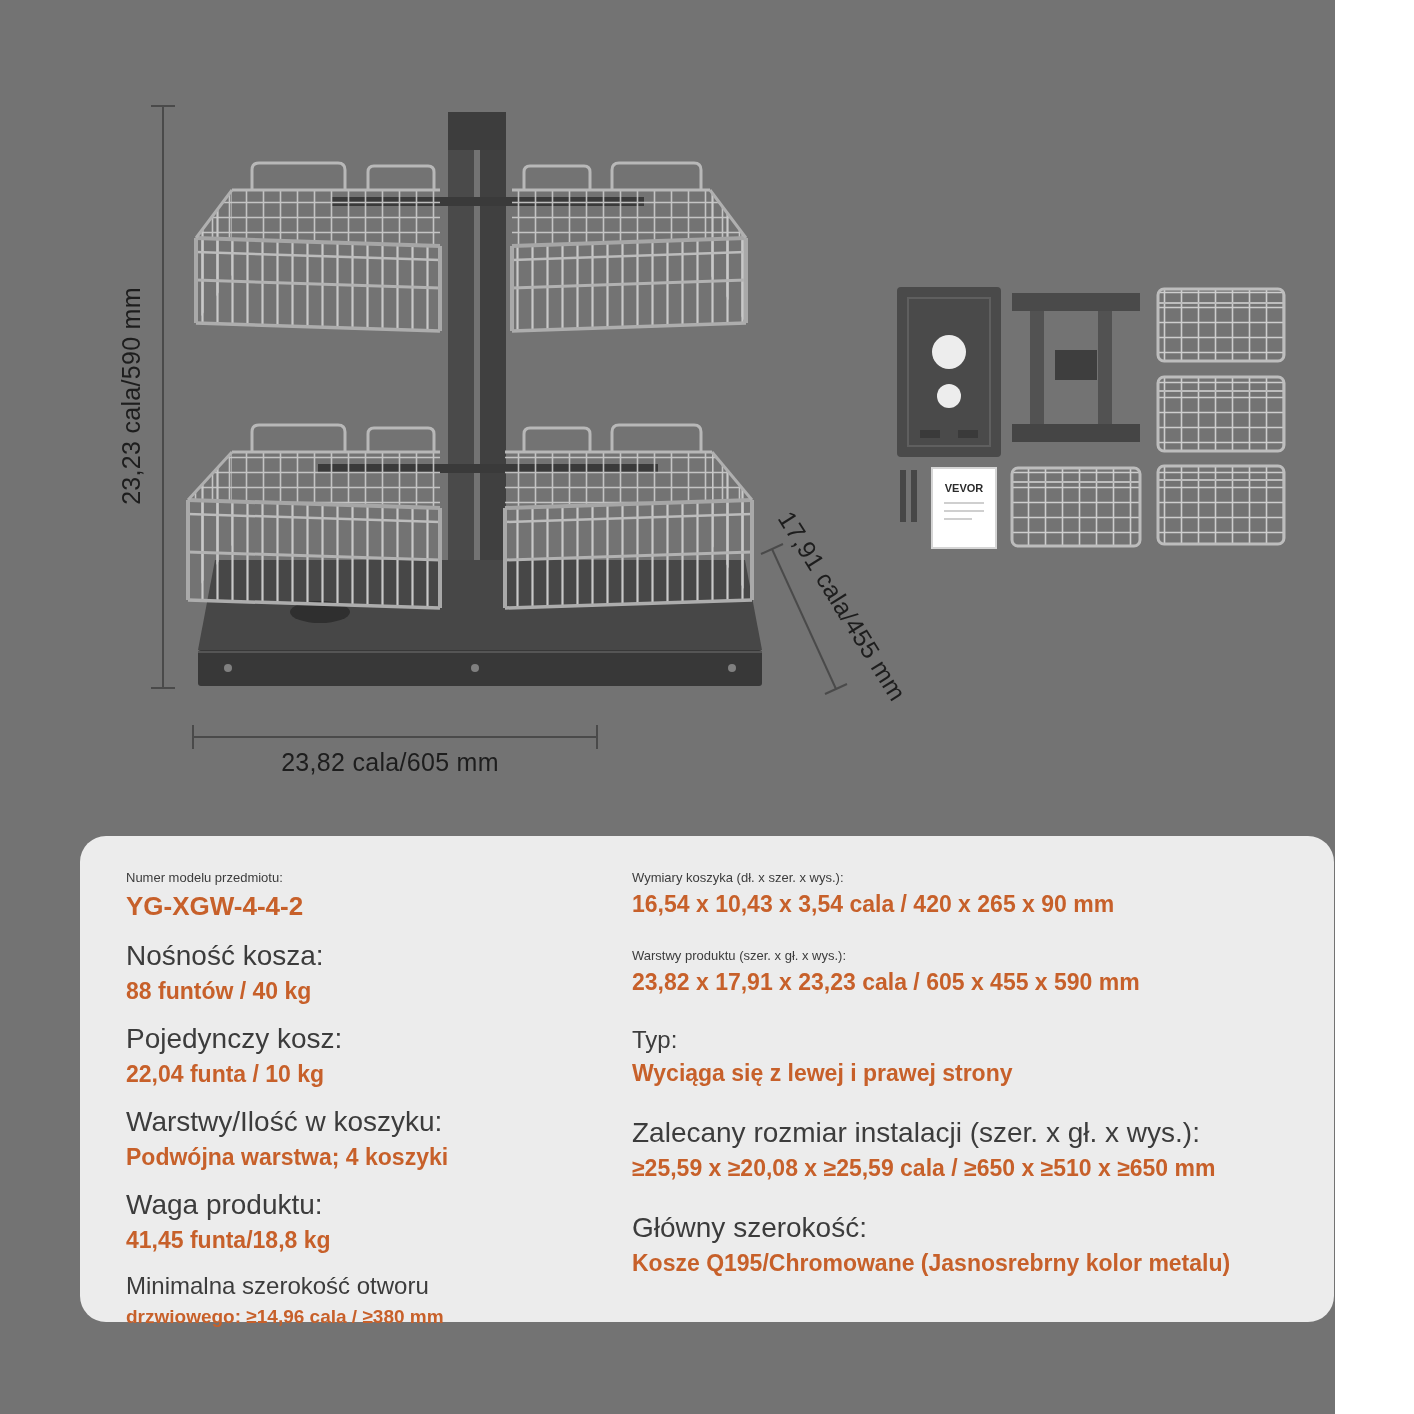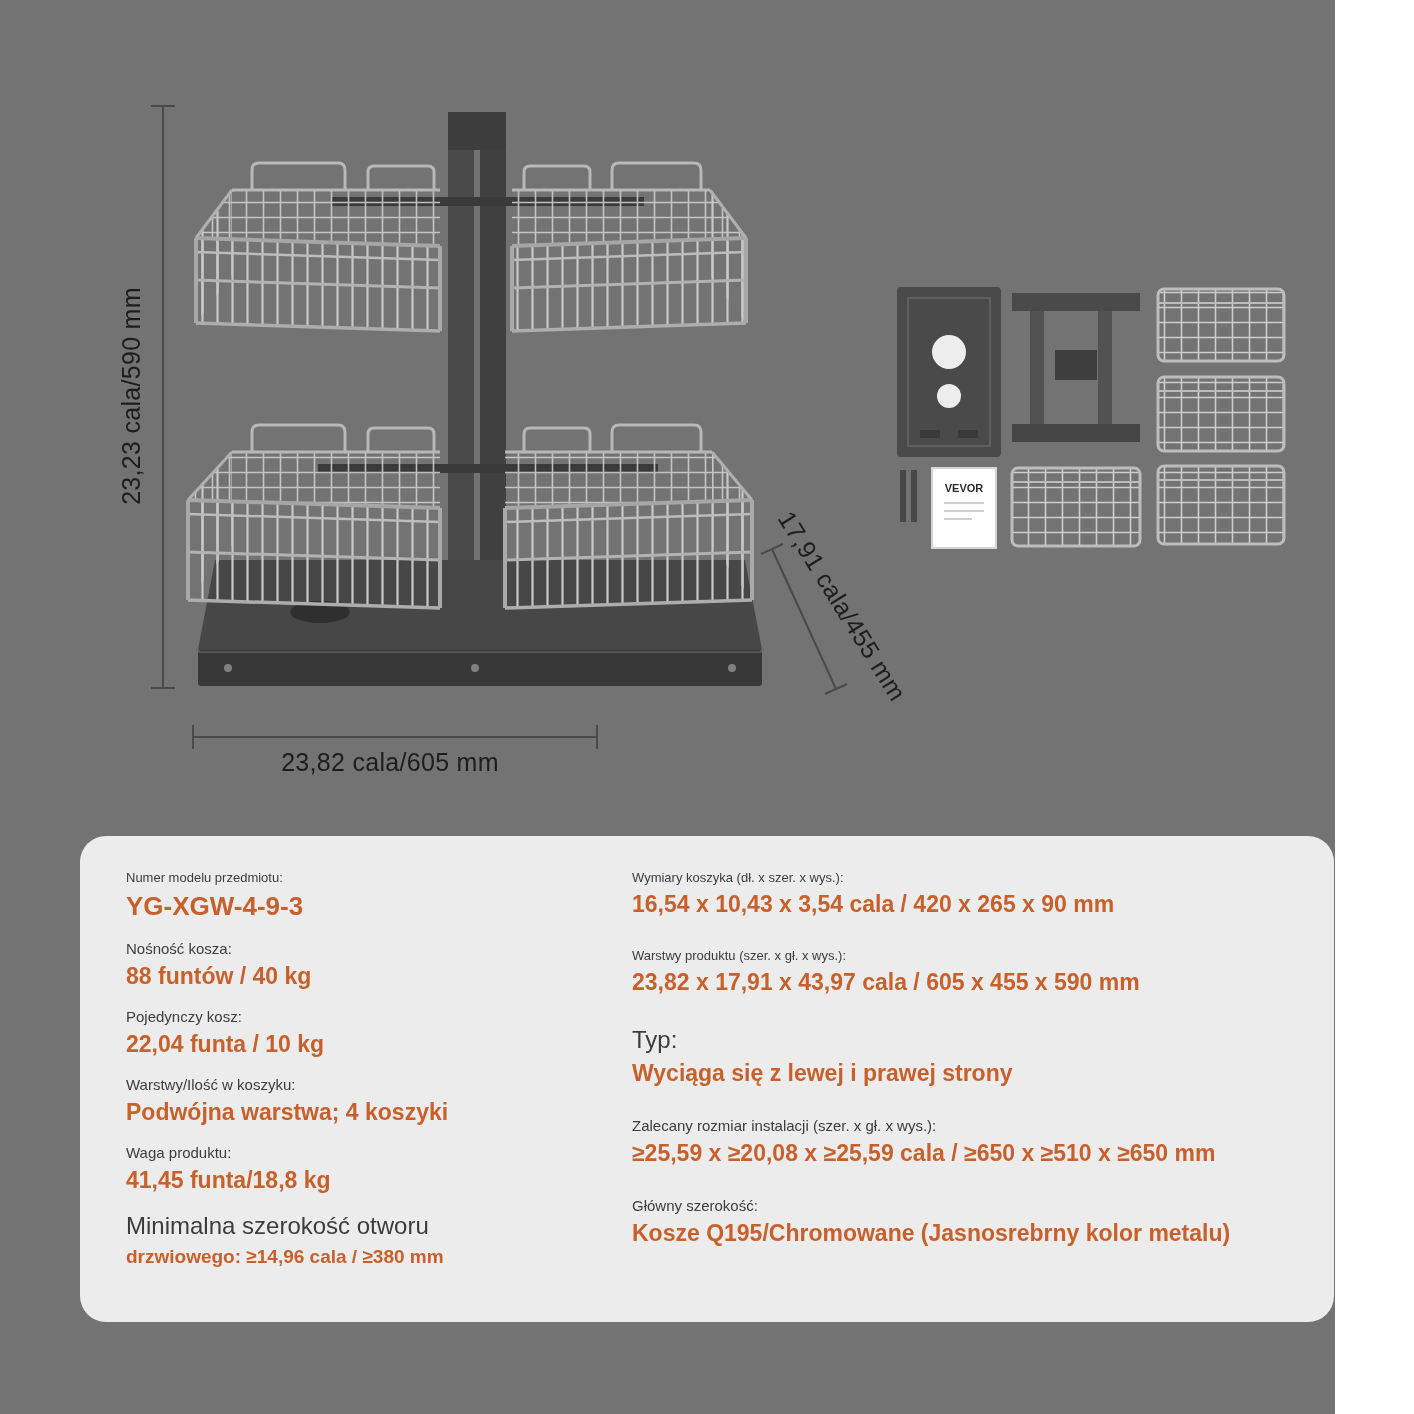--- a/index.html
+++ b/index.html
@@ -18,21 +18,21 @@
 
   .spec-panel {
     position:absolute; left:80px; top:836px; width:1254px; height:486px;
     background:#ececec; border-radius:26px;
   }
   .col { position:absolute; top:34px; }
   .col-left  { left:46px;  width:460px; }
   .col-right { left:552px; width:670px; }
   .spec-item { margin-bottom:18px; }
   .col-right .spec-item { margin-bottom:30px; }
-  .spec-label { font-size:15px; color:#3c3c3c; margin-bottom:6px; }
+  .spec-label { font-size:28px; color:#3c3c3c; margin-bottom:6px; }
   .spec-label.sm { font-size:13px; }
   .spec-label.lg { font-size:24px; }
   .spec-value { font-size:23px; font-weight:bold; color:#c7602a; }
   .spec-value.sm { font-size:19px; }
   .spec-value.lg { font-size:26px; }
 </style>
 </head>
 <body>
 
 <div class="page">
@@ -193,21 +193,21 @@
   </svg>
 
   <div class="dim-label" id="dim-height">23,23 cala/590 mm</div>
   <div class="dim-label" id="dim-width">23,82 cala/605 mm</div>
   <div class="dim-label" id="dim-depth">17,91 cala/455 mm</div>
 
   <div class="spec-panel">
     <div class="col col-left">
       <div class="spec-item">
         <div class="spec-label sm">Numer modelu przedmiotu:</div>
-        <div class="spec-value lg">YG-XGW-4-9-3</div>
+        <div class="spec-value lg">YG-XGW-4-4-2</div>
       </div>
       <div class="spec-item">
         <div class="spec-label">Nośność kosza:</div>
         <div class="spec-value">88 funtów / 40 kg</div>
       </div>
       <div class="spec-item">
         <div class="spec-label">Pojedynczy kosz:</div>
         <div class="spec-value">22,04 funta / 10 kg</div>
       </div>
       <div class="spec-item">
@@ -224,21 +224,21 @@
       </div>
     </div>
 
     <div class="col col-right">
       <div class="spec-item">
         <div class="spec-label sm">Wymiary koszyka (dł. x szer. x wys.):</div>
         <div class="spec-value">16,54 x 10,43 x 3,54 cala / 420 x 265 x 90 mm</div>
       </div>
       <div class="spec-item">
         <div class="spec-label sm">Warstwy produktu (szer. x gł. x wys.):</div>
-        <div class="spec-value">23,82 x 17,91 x 43,97 cala / 605 x 455 x 590 mm</div>
+        <div class="spec-value">23,82 x 17,91 x 23,23 cala / 605 x 455 x 590 mm</div>
       </div>
       <div class="spec-item">
         <div class="spec-label lg">Typ:</div>
         <div class="spec-value">Wyciąga się z lewej i prawej strony</div>
       </div>
       <div class="spec-item">
         <div class="spec-label">Zalecany rozmiar instalacji (szer. x gł. x wys.):</div>
         <div class="spec-value">≥25,59 x ≥20,08 x ≥25,59 cala / ≥650 x ≥510 x ≥650 mm</div>
       </div>
       <div class="spec-item">

